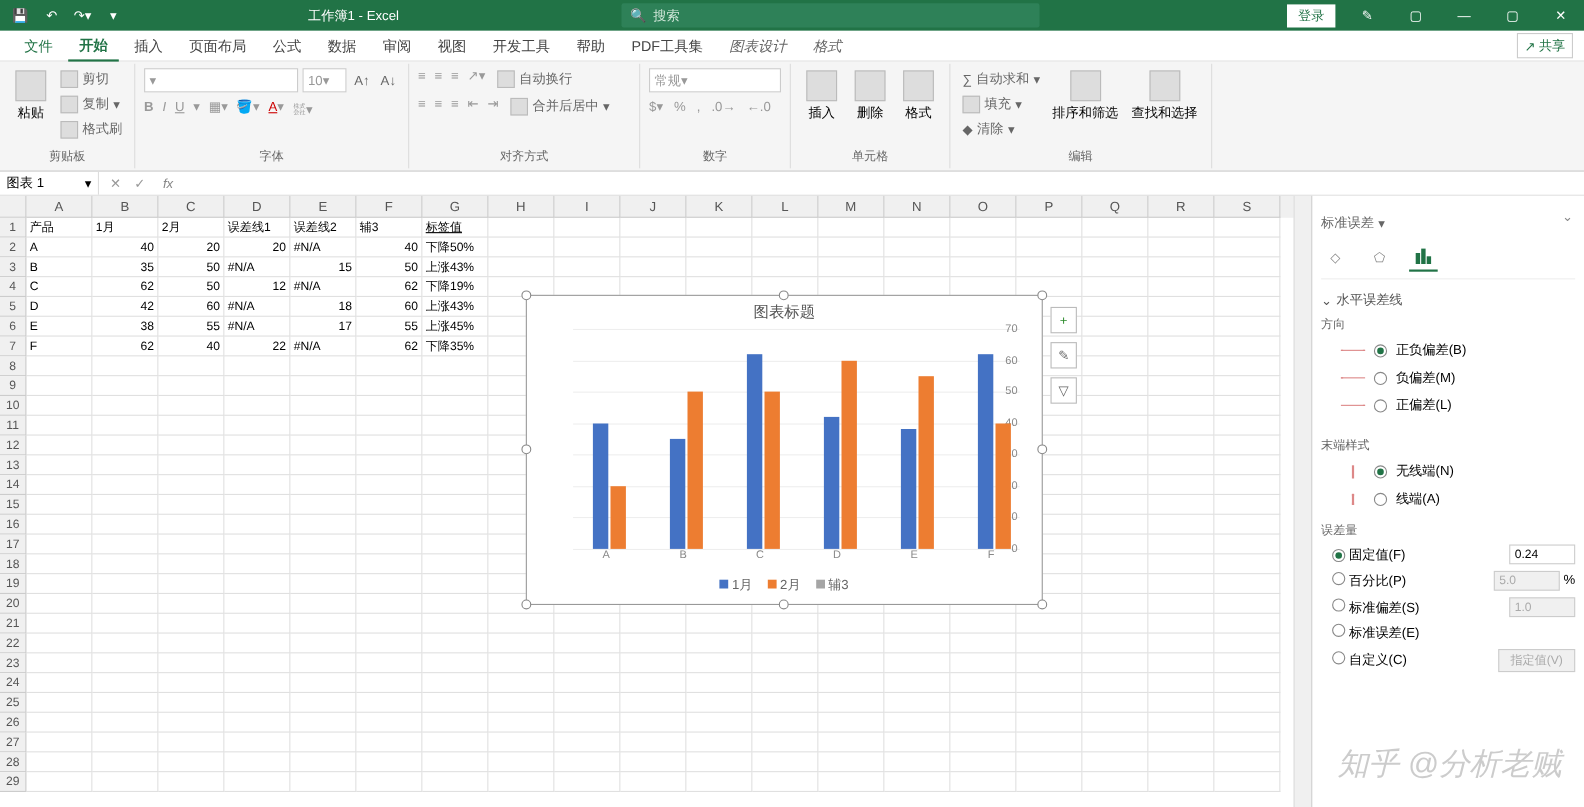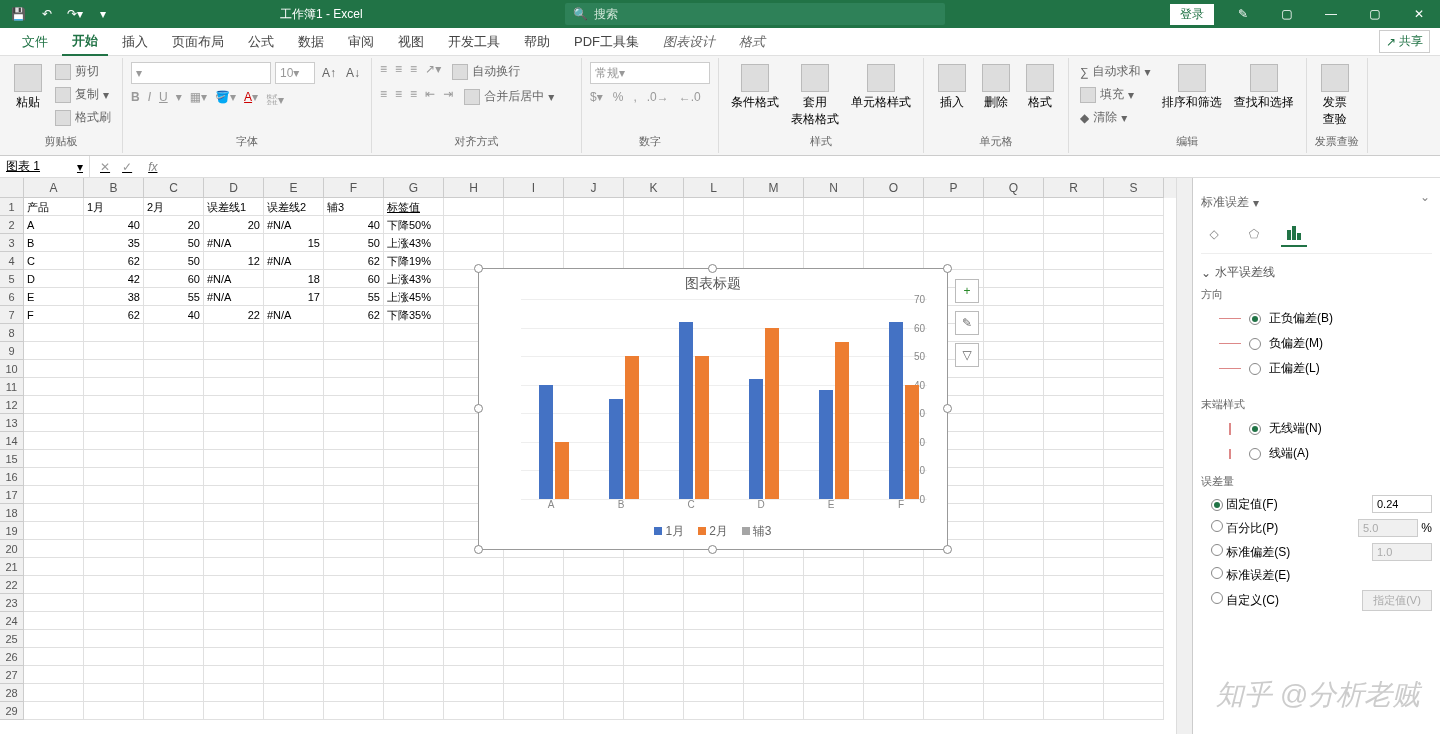--- a/index.html
+++ b/index.html
@@ -21,21 +21,21 @@
 .ribbon-content{height:100px;background:#f5f5f5;border-bottom:1px solid #ccc;display:flex;padding:2px 0;}
 .r-group{display:flex;flex-direction:column;justify-content:space-between;padding:4px 8px;border-right:1px solid #ddd;position:relative;}
 .r-group-label{text-align:center;color:#666;font-size:11px;padding-top:3px;}
 .r-group-body{display:flex;gap:4px;align-items:flex-start;}
 .r-big-btn{display:flex;flex-direction:column;align-items:center;gap:2px;padding:2px 4px;min-width:40px;}
 .r-big-btn .ico{width:28px;height:28px;background:#ddd;border:1px solid #bbb;}
 .r-small-row{display:flex;flex-direction:column;gap:4px;}
 .r-small-btn{display:flex;align-items:center;gap:4px;padding:1px 3px;color:#666;}
 .r-small-btn .ico{width:16px;height:16px;background:#ddd;border:1px solid #bbb;display:inline-block;}
 .r-combo{height:22px;border:1px solid #ccc;background:#fff;display:inline-flex;align-items:center;padding:0 4px;color:#999;}
-.namebox-row{height:22px;display:flex;border-bottom:1px solid #ddd;text-decoration:underline;}
+.namebox-row{height:22px;display:flex;border-bottom:1px solid #ddd;}
 .namebox{width:90px;border-right:1px solid #ddd;padding:0 6px;display:flex;align-items:center;justify-content:space-between;height:100%;}
 .fx-btns{display:flex;gap:12px;padding:0 10px;color:#999;align-items:center;}
 .fx-label{padding:0 4px;font-style:italic;color:#888;}
 .grid-area{position:relative;height:556px;display:flex;}
 .grid-main{flex:1;position:relative;overflow:hidden;}
 .col-headers{display:flex;height:20px;background:#f0f0f0;position:absolute;top:0;left:0;right:0;}
 .corner{width:24px;height:20px;background:#f0f0f0;border-right:1px solid #ccc;border-bottom:1px solid #ccc;}
 .ch{border-right:1px solid #ccc;border-bottom:1px solid #ccc;text-align:center;line-height:20px;color:#555;}
 .row-headers{position:absolute;top:20px;left:0;width:24px;}
 .rh{height:18px;border-right:1px solid #ccc;border-bottom:1px solid #ccc;text-align:center;line-height:18px;color:#555;background:#f0f0f0;font-size:11px;}
@@ -196,38 +196,20 @@
         <span>.0→</span>
           <span>←.0</span>
       </div>
     </div>
     <div class="r-group-label">数字</div>
   </div>
   <div class="r-group">
     <div class="r-group-body">
       <div class="r-big-btn">
           <div class="ico"></div>
-          <span>条件格式</span>
-        </div>
-      <div class="r-big-btn">
-          <div class="ico"></div>
-          <span style="white-space:pre-line;text-align:center">套用
-表格格式</span>
-        </div>
-      <div class="r-big-btn">
-          <div class="ico"></div>
-          <span>单元格样式</span>
-        </div>
-    </div>
-    <div class="r-group-label">样式</div>
-  </div>
-  <div class="r-group">
-    <div class="r-group-body">
-      <div class="r-big-btn">
-          <div class="ico"></div>
           <span>插入</span>
         </div>
       <div class="r-big-btn">
           <div class="ico"></div>
           <span>删除</span>
         </div>
       <div class="r-big-btn">
           <div class="ico"></div>
           <span>格式</span>
         </div>
@@ -244,30 +226,20 @@
       <div class="r-big-btn">
           <div class="ico"></div>
           <span>排序和筛选</span>
         </div>
       <div class="r-big-btn">
           <div class="ico"></div>
           <span>查找和选择</span>
         </div>
     </div>
     <div class="r-group-label">编辑</div>
-  </div>
-  <div class="r-group">
-    <div class="r-group-body">
-      <div class="r-big-btn">
-          <div class="ico"></div>
-          <span style="white-space:pre-line;text-align:center">发票
-查验</span>
-        </div>
-    </div>
-    <div class="r-group-label">发票查验</div>
   </div>
 </div>
 
 <div class="namebox-row">
   <div class="namebox">
       <span>图表 1</span>
       <span>▾</span>
     </div>
   <div class="fx-btns">
     <span>✕</span>

